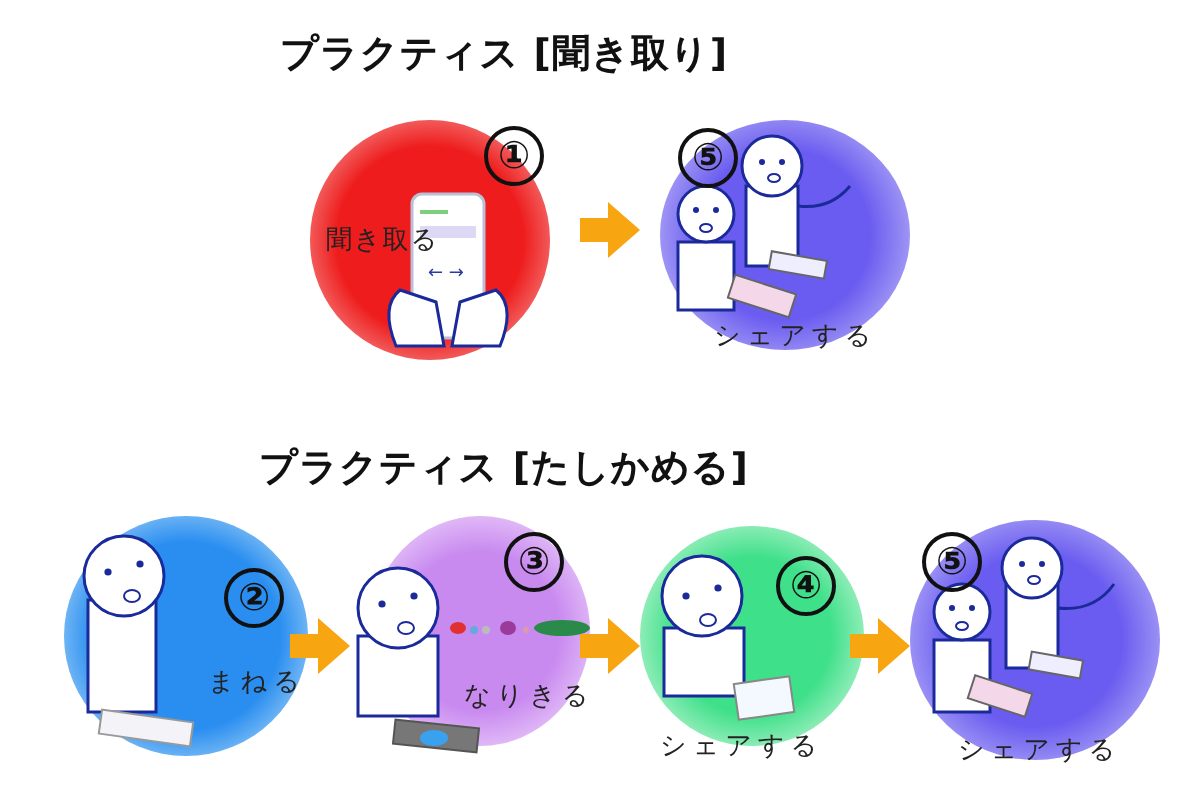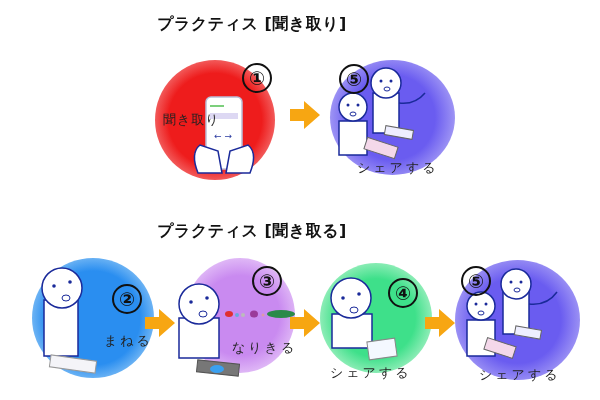--- a/index.html
+++ b/index.html
@@ -1,17 +1,17 @@
 <!DOCTYPE html>
 <html><head>
 <meta charset="utf-8">
 <style>
   html,body{margin:0;padding:0;background:#fff;}
   body{width:600px;height:400px;position:relative;overflow:hidden;font-family:"DejaVu Sans",sans-serif;}
-  .title{position:absolute;left:0;width:504px;text-align:center;font-weight:bold;font-size:16px;color:#111;letter-spacing:0.5px;}
+  .title{position:absolute;left:0;width:504px;text-align:center;font-weight:bold;font-size:19px;color:#111;letter-spacing:0.5px;}
   .step{position:absolute;}
   .blob{position:absolute;border-radius:50%;}
   .num{position:absolute;width:26px;height:26px;border:2.5px solid #111;border-radius:50%;font-size:19px;line-height:26px;text-align:center;color:#111;font-weight:bold;background:transparent;}
   .label{position:absolute;font-size:13px;color:#222;letter-spacing:3px;white-space:nowrap;}
   .arrow{position:absolute;width:30px;height:30px;}
   svg{position:absolute;overflow:visible;}
 </style>
 </head>
 <body>
 
@@ -21,21 +21,21 @@
   <div class="blob" style="left:15px;top:5px;width:120px;height:120px;background:radial-gradient(circle,#ee1c1c 55%,#f36a6a 75%,rgba(255,255,255,0) 100%);"></div>
   <svg width="140" height="130" style="left:0;top:0;">
     <rect x="66" y="42" width="36" height="72" rx="5" fill="#fff" stroke="#b9bfd8" stroke-width="1.5"></rect>
     <rect x="70" y="58" width="28" height="6" fill="#ddd8f3"></rect>
     <rect x="70" y="50" width="14" height="2" fill="#7ccf7c"></rect>
     <text x="74" y="84" font-size="9" fill="#2a3aa0">← →</text>
     <path d="M58 118 Q50 98 60 90 L78 96 L82 118 Z" fill="#fff" stroke="#1a2a9a" stroke-width="1.5"></path>
     <path d="M110 118 Q118 98 108 90 L90 96 L86 118 Z" fill="#fff" stroke="#1a2a9a" stroke-width="1.5"></path>
   </svg>
   <div class="num" style="left:102px;top:8px;">①</div>
-  <div class="label" style="left:23px;top:56px;letter-spacing:1px;">聞き取り</div>
+  <div class="label" style="left:23px;top:56px;letter-spacing:1px;">聞き取る</div>
 </div>
 
 <svg class="arrow" style="left:290px;top:101px;" width="30" height="28">
   <path d="M0 8 H14 V0 L30 14 L14 28 V20 H0 Z" fill="#f7a612"></path>
 </svg>
 
 <div class="step" style="left:325px;top:55px;width:140px;height:130px;">
   <div class="blob" style="left:5px;top:5px;width:125px;height:115px;background:radial-gradient(circle,#6a5cf0 50%,#9a90f4 72%,rgba(255,255,255,0) 100%);"></div>
   <svg width="140" height="130" style="left:0;top:0;">
     <rect x="48" y="38" width="26" height="40" fill="#fff" stroke="#1a2a9a" stroke-width="1.5"></rect>
@@ -49,21 +49,21 @@
     <circle cx="23" cy="50" r="1.5" fill="#1a2a9a"></circle>
       <circle cx="33" cy="50" r="1.5" fill="#1a2a9a"></circle>
     <ellipse cx="28" cy="59" rx="3" ry="2" fill="#fff" stroke="#1a2a9a"></ellipse>
     <rect x="60" y="73" width="28" height="9" fill="#eef" stroke="#666" transform="rotate(10 74 77)"></rect>
     <rect x="40" y="87" width="32" height="12" fill="#f4d8ea" stroke="#666" transform="rotate(18 56 93)"></rect>
   </svg>
   <div class="num" style="left:14px;top:9px;">⑤</div>
   <div class="label" style="left:32px;top:104px;">シェアする</div>
 </div>
 
-<div class="title" style="top:221px;">プラクティス [聞き取る]</div>
+<div class="title" style="top:221px;">プラクティス [たしかめる]</div>
 
 <div class="step" style="left:30px;top:258px;width:130px;height:130px;">
   <div class="blob" style="left:2px;top:0px;width:122px;height:120px;background:radial-gradient(circle,#2a8ef0 55%,#7cbcf5 75%,rgba(255,255,255,0) 100%);"></div>
   <svg width="130" height="130" style="left:0;top:0;">
     <rect x="14" y="42" width="34" height="56" fill="#fff" stroke="#1a2a9a" stroke-width="1.5"></rect>
     <circle cx="32" cy="30" r="20" fill="#fff" stroke="#1a2a9a" stroke-width="1.5"></circle>
     <circle cx="24" cy="28" r="1.8" fill="#1a2a9a"></circle>
       <circle cx="40" cy="24" r="1.8" fill="#1a2a9a"></circle>
     <ellipse cx="36" cy="40" rx="4" ry="3" fill="#fff" stroke="#1a2a9a"></ellipse>
     <rect x="20" y="100" width="46" height="12" fill="#f4f4f8" stroke="#999" transform="rotate(8 43 106)"></rect>

